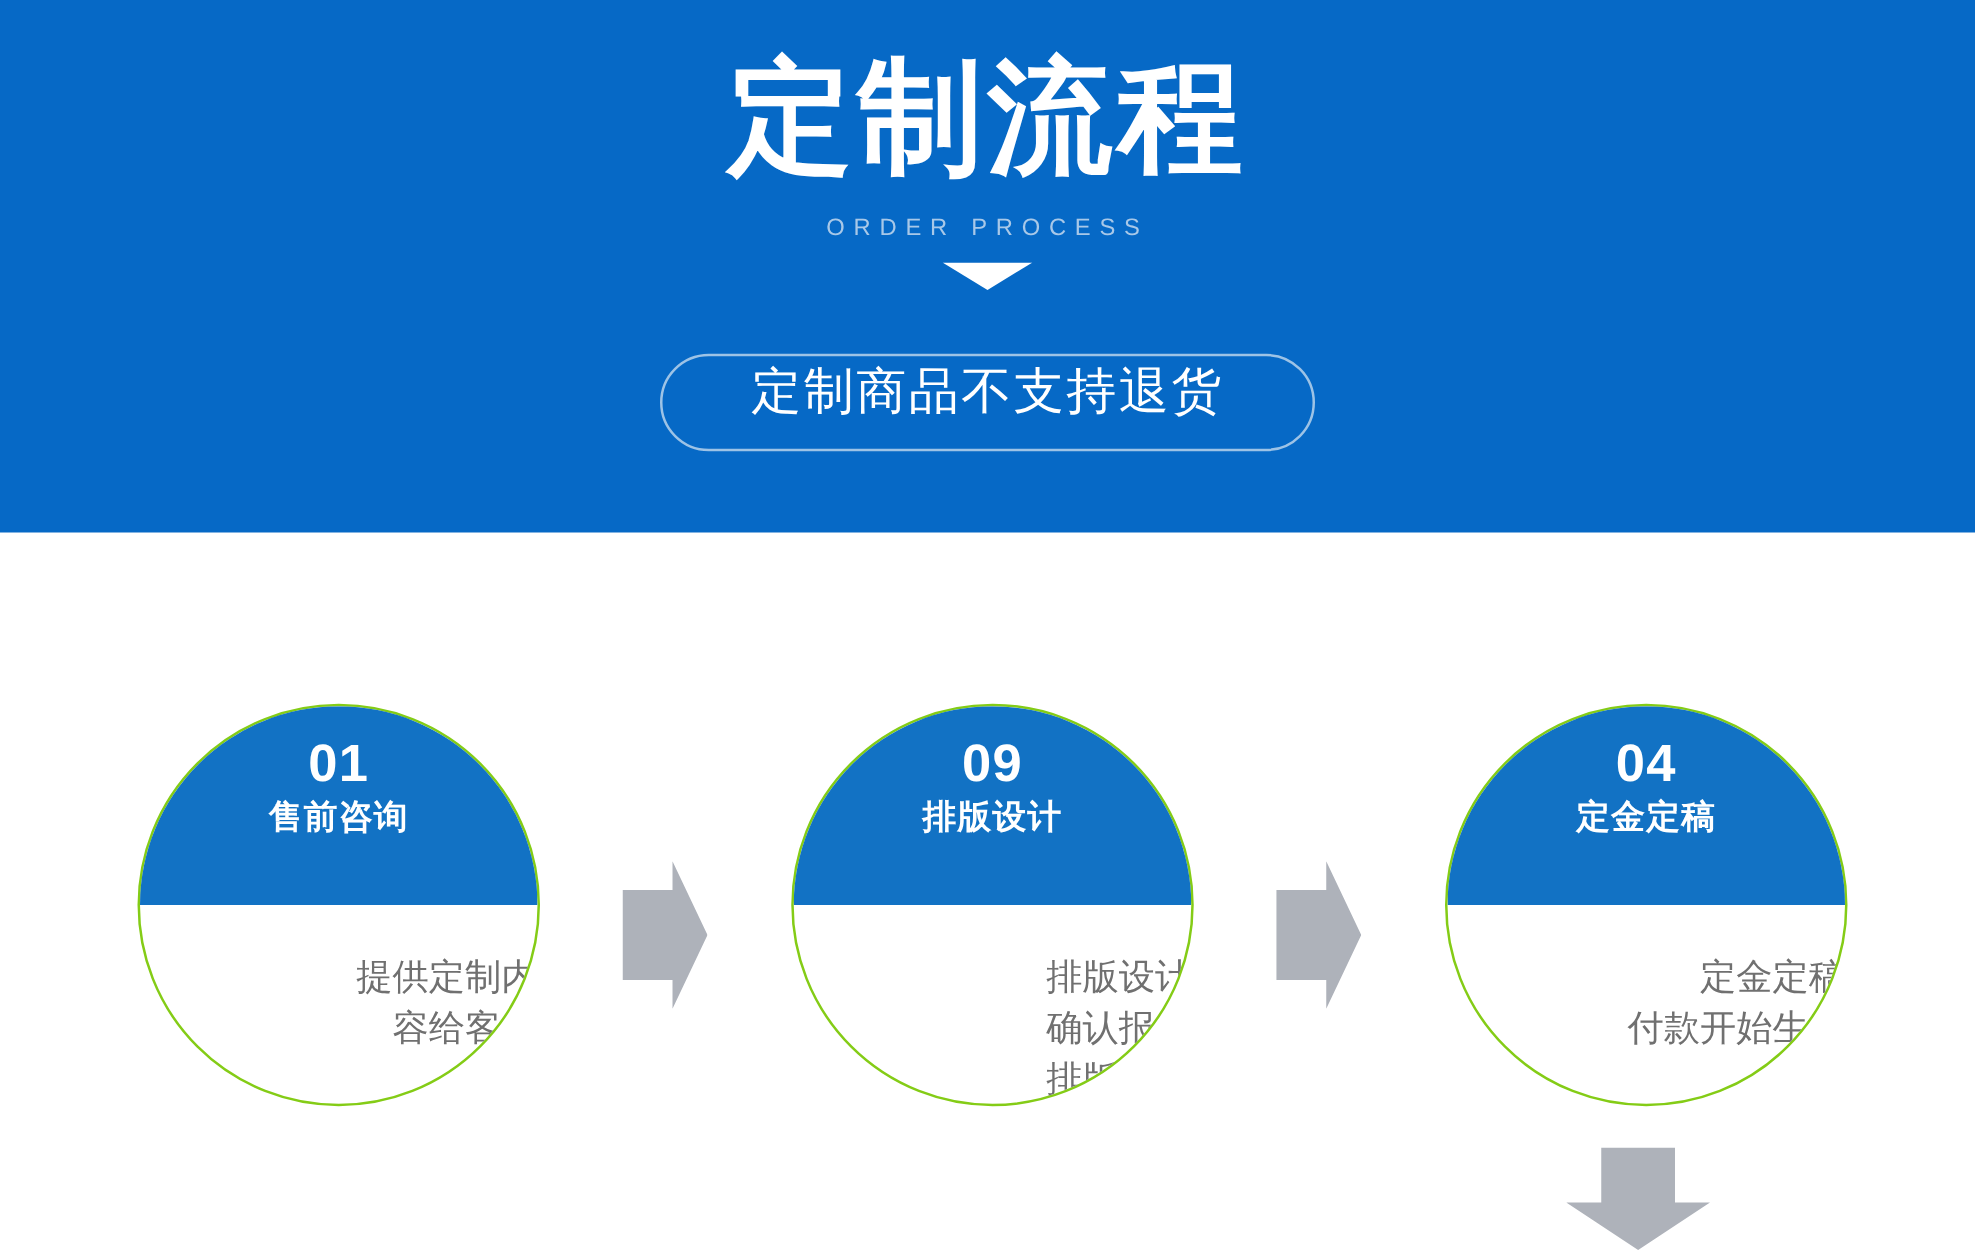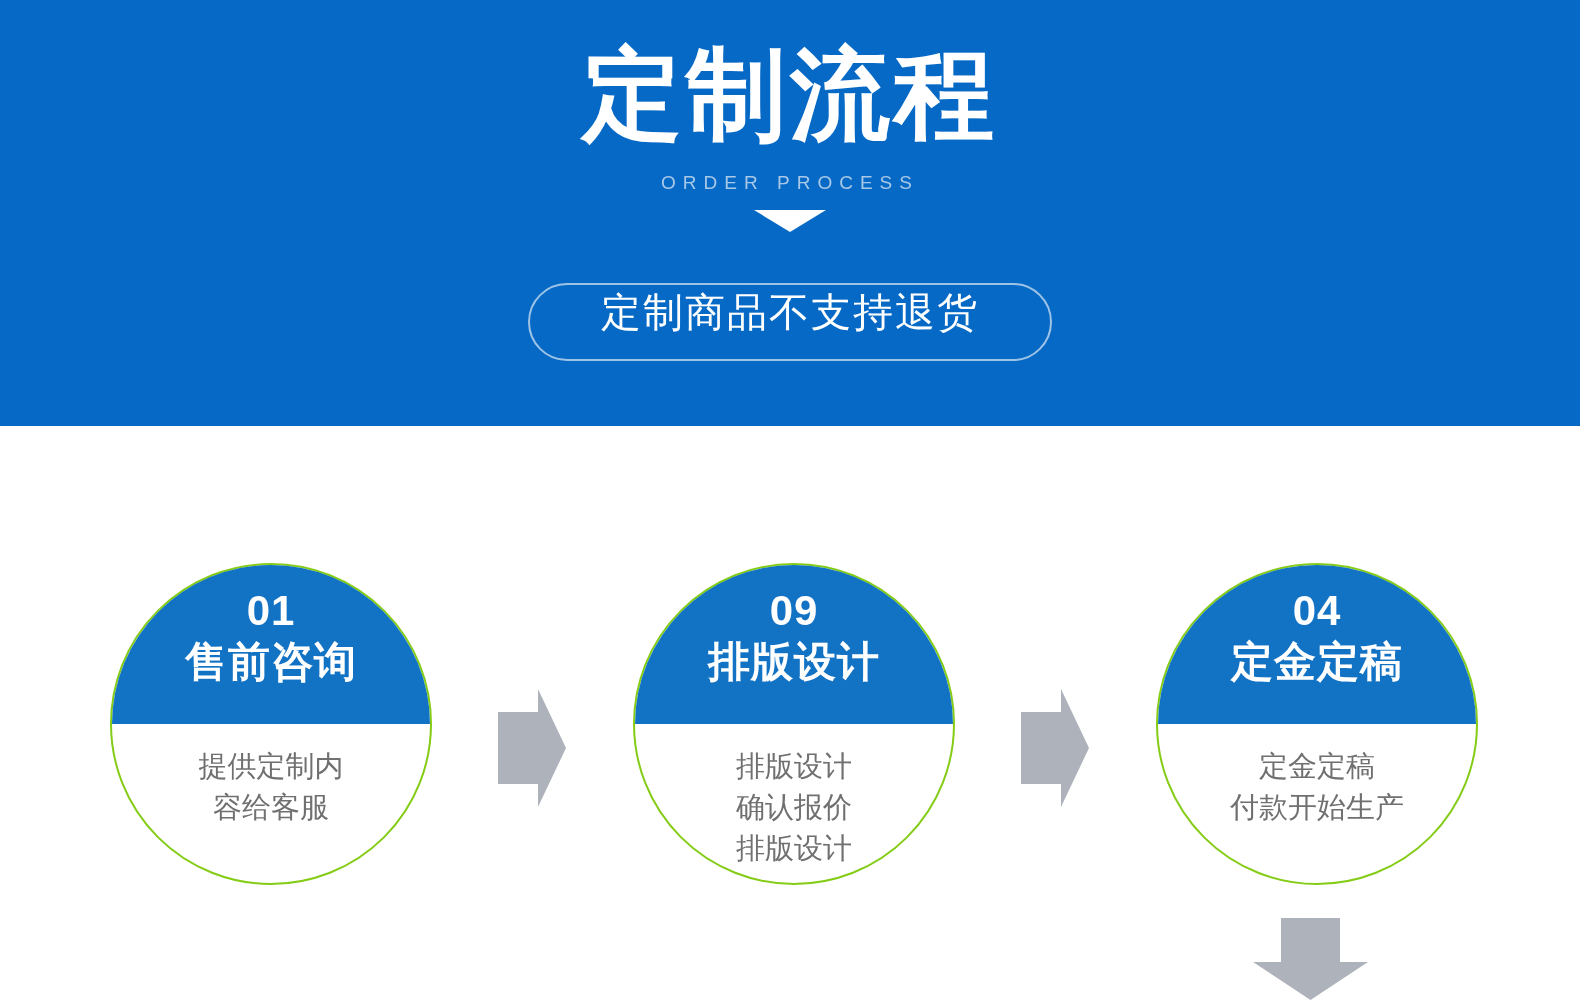--- a/index.html
+++ b/index.html
@@ -126,39 +126,39 @@
   .step-number {
     color: #ffffff;
     font-size: 42px;
     font-weight: 700;
     line-height: 1;
     letter-spacing: 1px;
   }
 
   .step-title {
     color: #ffffff;
-    font-size: 42px;
+    font-size: 27px;
     font-weight: 700;
     line-height: 1.15;
     letter-spacing: 1px;
     margin-top: 6px;
     white-space: nowrap;
   }
 
   .step-bottom {
     position: absolute;
     left: 0;
     top: 50%;
     width: 100%;
     height: 50%;
     display: flex;
     flex-direction: column;
-    align-items: center;
+    align-items: flex-end;
     justify-content: flex-start;
-    padding-top: 22px;
+    padding-top: 38px;
   }
 
   .step-line {
     color: #707070;
     font-size: 29px;
     line-height: 1.42;
     font-weight: 400;
     white-space: nowrap;
   }
 

